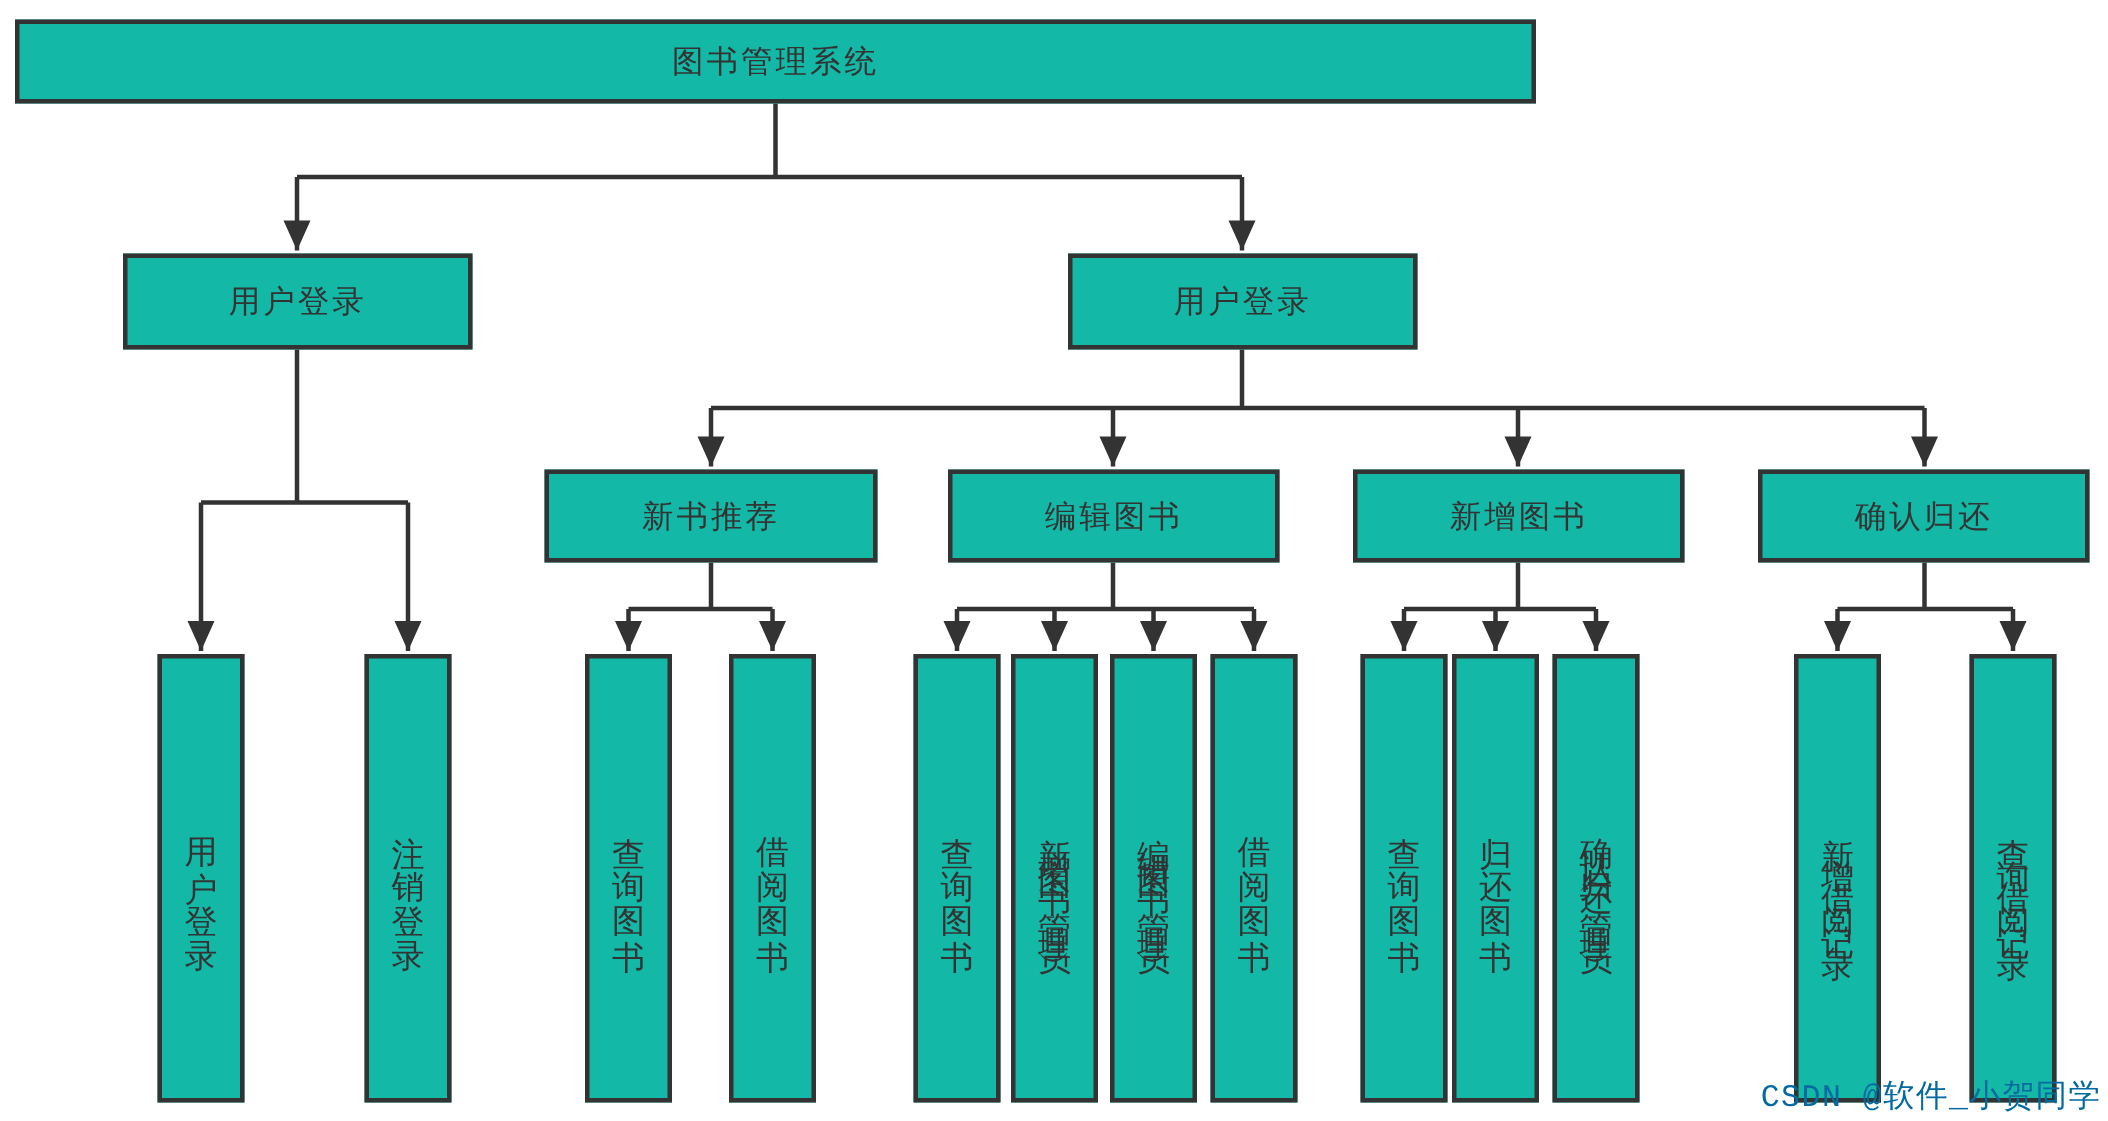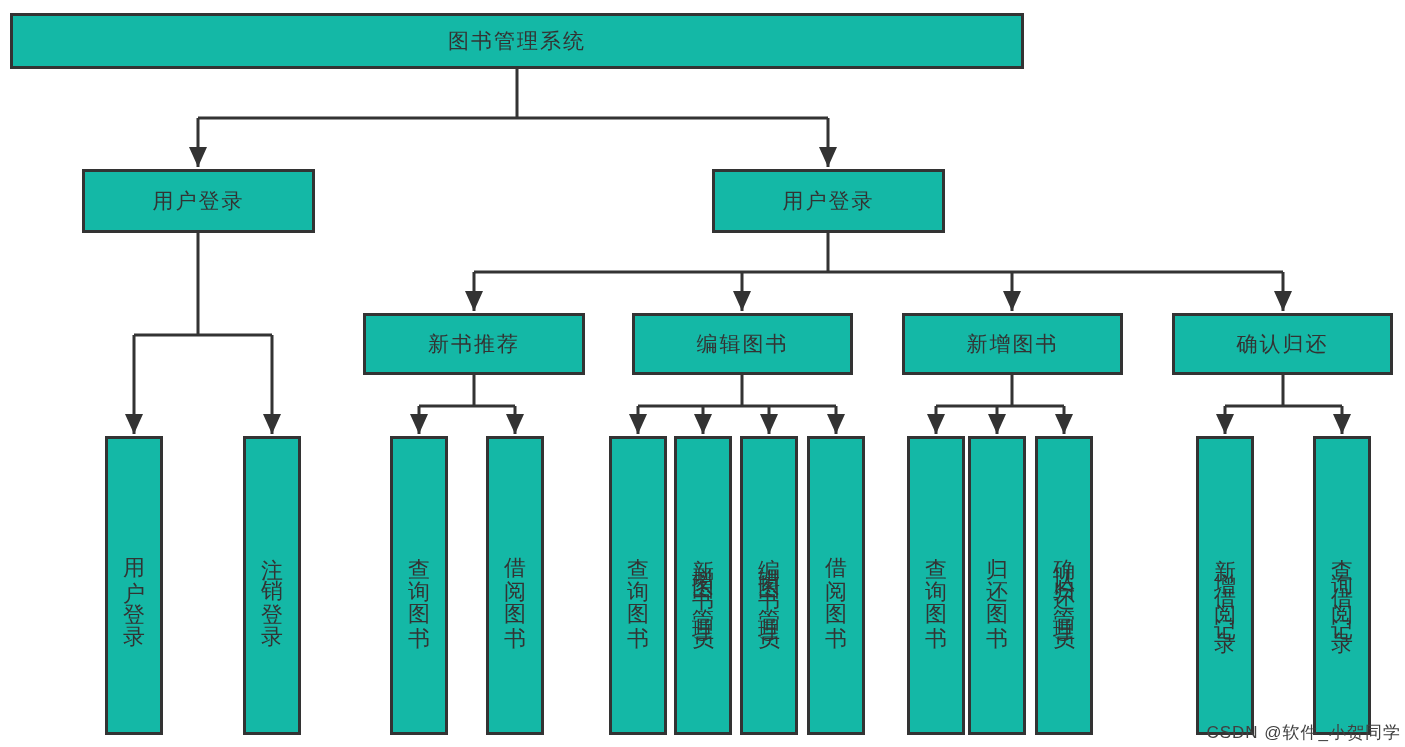--- a/index.html
+++ b/index.html
@@ -56,24 +56,25 @@
     white-space: nowrap;
   }
   .vt-4 .vt { letter-spacing: 23px; }
   .vt-6 .vt { letter-spacing: 15px; }
   .vt-9 .vt { letter-spacing: 10px; }
   #watermark {
     position: absolute;
     right: 4px;
     bottom: 3px;
     z-index: 3;
-    font-size: 17px;
-    color: #404040;
+    font-size: 21px;
+    color: #0369a1;
     letter-spacing: 1px;
     white-space: nowrap;
+    font-family: Liberation Mono, monospace;
   }
 </style>
 </head>
 <body>
 
 <div id="stage">
 
   <svg id="connectors" viewBox="0 0 1405 747" xmlns="http://www.w3.org/2000/svg">
     <g>
       <path d="M517,69 V118 M198,118 H828 M198,118 V167 M828,118 V167" fill="none" stroke="#333333" stroke-width="3"></path>

